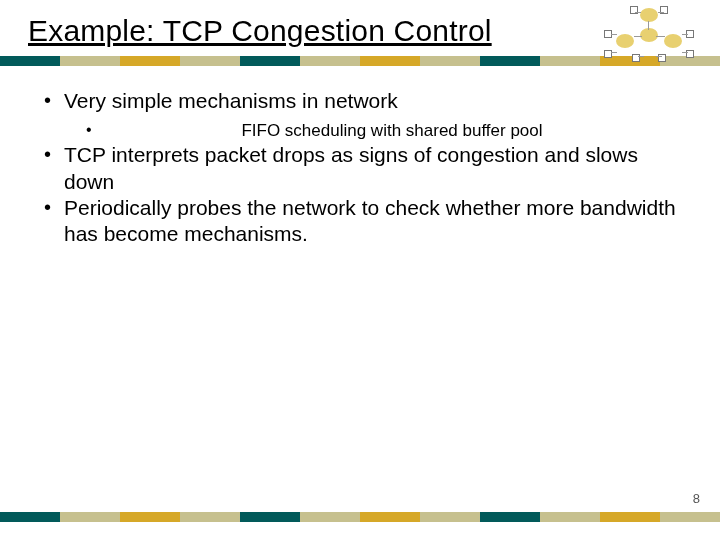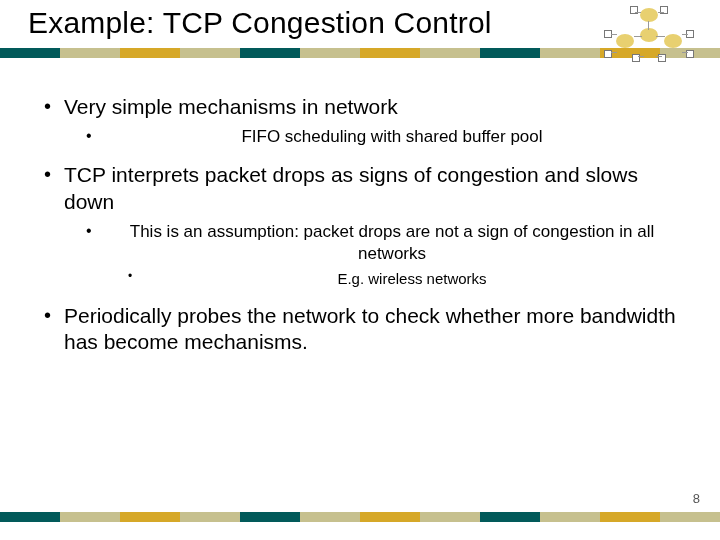--- a/index.html
+++ b/index.html
@@ -7,22 +7,23 @@
     padding: 0;
     width: 720px;
     height: 540px;
     background: #ffffff;
     font-family: Arial, Helvetica, sans-serif;
     color: #000;
     position: relative;
     overflow: hidden;
   }
   .title-area {
-    padding: 6px 28px 8px 28px;
+    padding: 14px 28px 8px 28px;
     position: relative;
+    text-decoration: underline;
   }
   .title {
     font-size: 30px;
     font-weight: 400;
     letter-spacing: 0.2px;
   }
   .stripe {
     display: flex;
     height: 10px;
     width: 100%;
@@ -37,21 +38,20 @@
     margin: 0;
     padding: 0;
     list-style: none;
   }
   li {
     position: relative;
   }
   .l1 > li {
     font-size: 21px;
     padding-left: 24px;
-    margin-top: 14px;
     line-height: 1.25;
   }
   .l1 > li::before {
     content: "•";
     position: absolute;
     left: 4px;
     top: 0;
     font-size: 20px;
   }
   .l2 {
@@ -173,25 +173,21 @@
     <div style="background: rgb(198, 192, 142); flex: 1 1 0%;"></div>
     <div style="background: rgb(214, 168, 40); flex: 1 1 0%;"></div>
     <div style="background: rgb(198, 192, 142); flex: 1 1 0%;"></div>
   </div>
 
 <div class="content">
   <ul class="l1" id="bullets-root">
       <li><span>Very simple mechanisms in network</span><ul class="l2">
           <li><span>FIFO scheduling with shared buffer pool</span></li>
         </ul></li>
-      <li><span>TCP interprets packet drops as signs of congestion and slows down</span><ul class="l2">
-          <li><span>This is an assumption: packet drops are not a sign of congestion in all networks</span><ul class="l3">
-              <li><span>E.g. wireless networks</span></li>
-            </ul></li>
-        </ul></li>
+      <li><span>TCP interprets packet drops as signs of congestion and slows down</span></li>
       <li><span>Periodically probes the network to check whether more bandwidth has become mechanisms.</span></li>
     </ul>
 </div>
 
 <div class="page-num">8</div>
 
 <div class="footer-stripe">
   <div class="stripe" id="stripe-bottom">
       <div style="background: rgb(2, 90, 90); flex: 1 1 0%;"></div>
       <div style="background: rgb(198, 192, 142); flex: 1 1 0%;"></div>

